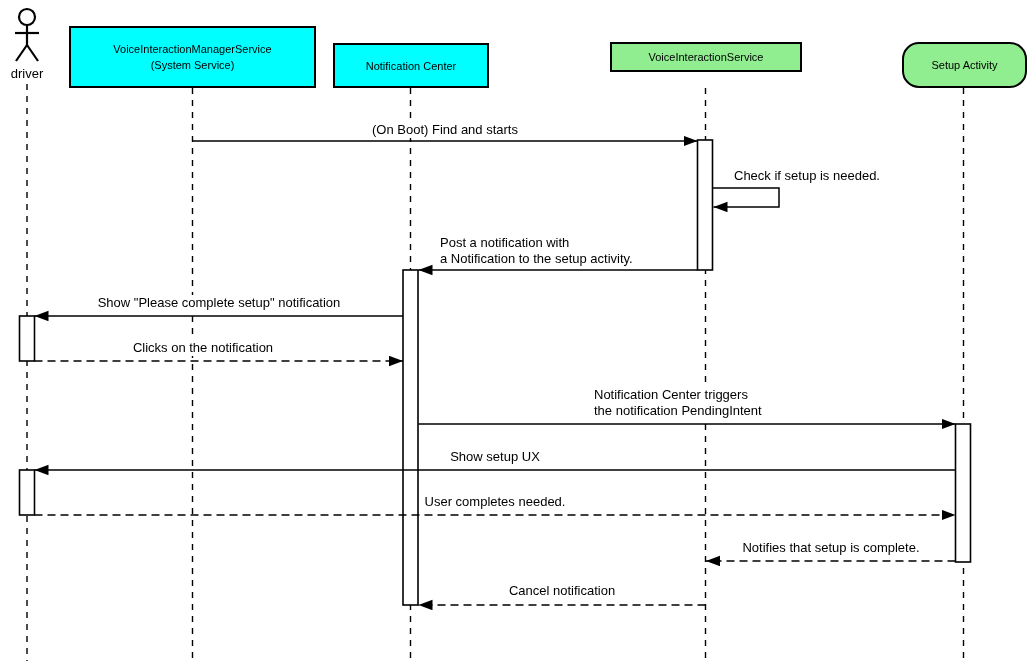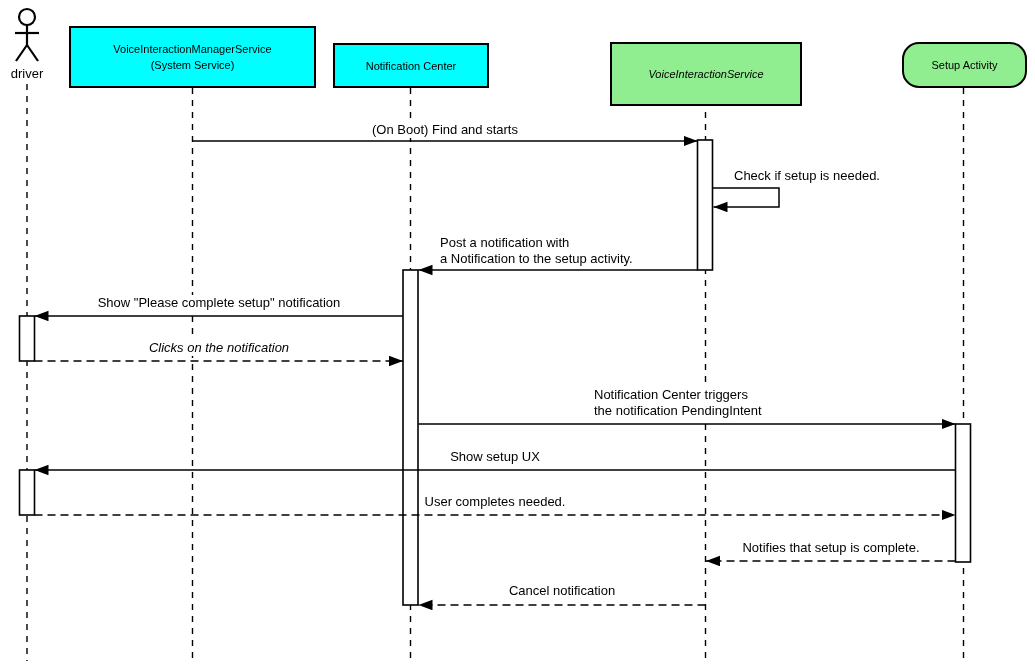--- a/index.html
+++ b/index.html
@@ -95,33 +95,33 @@
 
   <div class="actor-label" style="left:27px; top:66px;">driver</div>
 
   <div class="hbox box-cyan" style="left:69px; top:26px; width:247px; height:62px;">
     <span>VoiceInteractionManagerService
 (System Service)</span>
   </div>
   <div class="hbox box-cyan" style="left:333px; top:43px; width:156px; height:45px;">
     <span>Notification Center</span>
   </div>
-  <div class="hbox box-green" style="left:610px; top:42px; width:192px; height:64px;font-style:italic;">
+  <div class="hbox box-green" style="left:610px; top:42px; width:192px; height:30px;">
     <span>VoiceInteractionService</span>
   </div>
   <div class="hbox box-green" style="left:902px; top:42px; width:125px; height:46px;border-radius:17px;">
     <span>Setup Activity</span>
   </div>
 
   <div class="msg center" style="left:445px; top:122px;">(On Boot) Find and starts</div>
   <div class="msg" style="left:732px; top:168px;">Check if setup is needed.</div>
   <div class="msg" style="left:438px; top:235px;">Post a notification with
 a Notification to the setup activity.</div>
   <div class="msg center" style="left:219px; top:295px;">Show "Please complete setup" notification</div>
-  <div class="msg center" style="left:219px; top:340px;font-style:italic;">Clicks on the notification</div>
+  <div class="msg center" style="left:203px; top:340px;">Clicks on the notification</div>
   <div class="msg" style="left:592px; top:387px;">Notification Center triggers
 the notification PendingIntent</div>
   <div class="msg center" style="left:495px; top:449px;">Show setup UX</div>
   <div class="msg center" style="left:495px; top:494px;">User completes needed.</div>
   <div class="msg center" style="left:831px; top:540px;">Notifies that setup is complete.</div>
   <div class="msg center" style="left:562px; top:583px;">Cancel notification</div>
 
 </div>
 
 </body></html>

